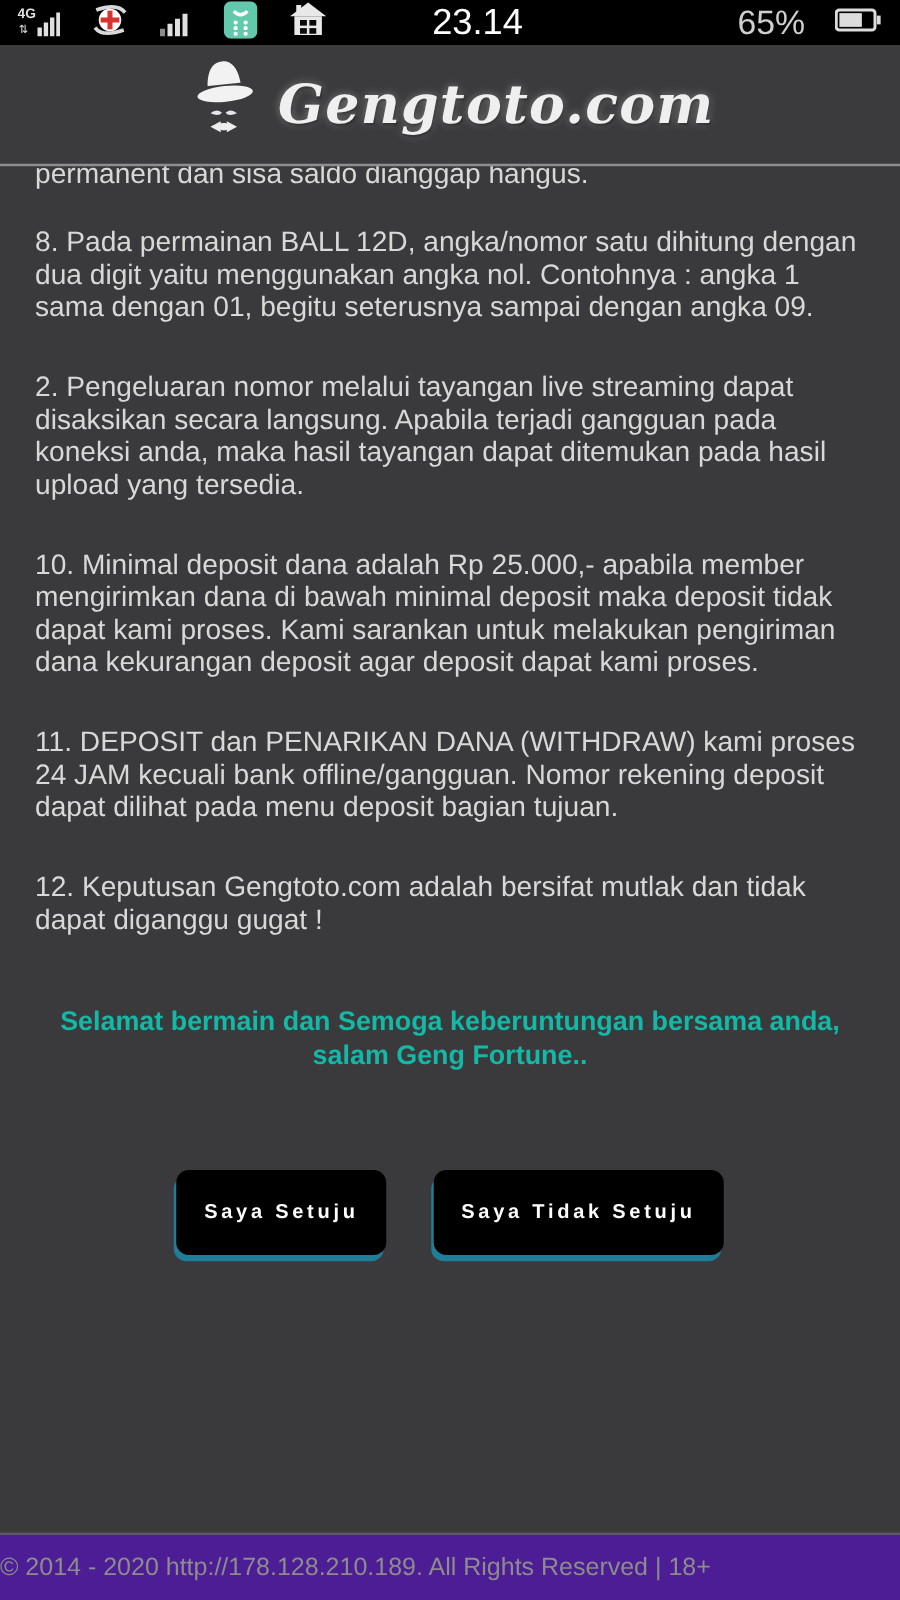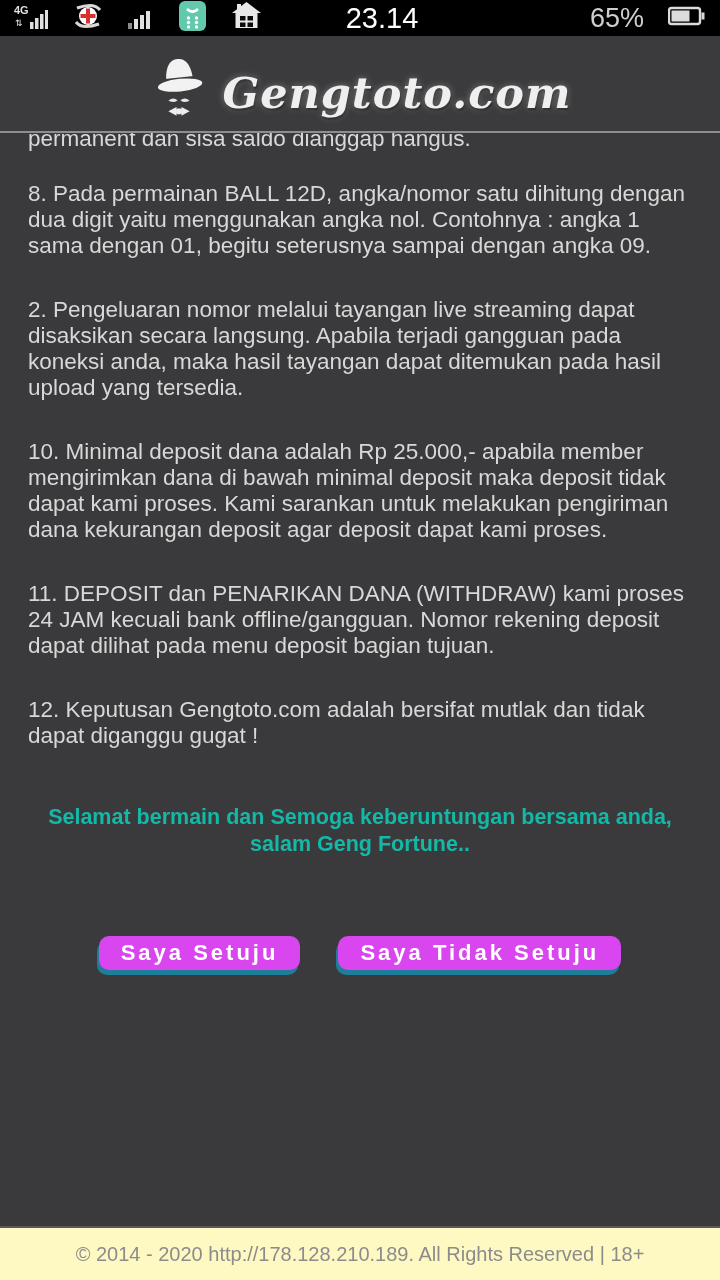--- a/index.html
+++ b/index.html
@@ -39,21 +39,21 @@
     font-size: 27px;
     color: #cfcfcf;
   }
 
   
   .header {
     height: 97px;
     background: #3b3b3d;
     border-bottom: 2px solid #8e8e90;
     display: flex;
-    align-items: flex-end;
+    align-items: center;
     justify-content: center;
     flex: 0 0 auto;
   }
   .logo { display: flex; align-items: center; gap: 12px; }
   .logo-text {
     font-family: "DejaVu Serif", serif;
     font-style: italic;
     font-weight: bold;
     font-size: 43px;
     color: #efefef;
@@ -86,42 +86,42 @@
     line-height: 27px;
     color: #14b8a6;
   }
   .btn-row {
     margin-top: 78px;
     display: flex;
     justify-content: center;
     gap: 38px;
   }
   .btn {
-    background: #d946ef;
+    background: #000000;
     color: #ffffff;
     border: none;
     border-radius: 10px;
     font-family: "Liberation Sans", sans-serif;
     font-weight: bold;
-    font-size: 22px;
+    font-size: 16px;
     letter-spacing: 3px;
-    padding: 4px 22px;
+    padding: 25px 22px;
     box-shadow: -2px 5px 0 #1e7d99;
     cursor: pointer;
   }
 
   
   .footer {
     flex: 0 0 auto;
     height: 54px;
-    background: #fef9c3;
+    background: #4c1d95;
     border-top: 2px solid #5a5a5c;
     display: flex;
     align-items: center;
-    justify-content: center;
+    justify-content: flex-start;
     color: #8c8c8c;
     font-size: 20px;
   }
 </style>
 </head>
 <body>
 
 <div class="status-bar">
   <div class="sb-left">
     <span>

